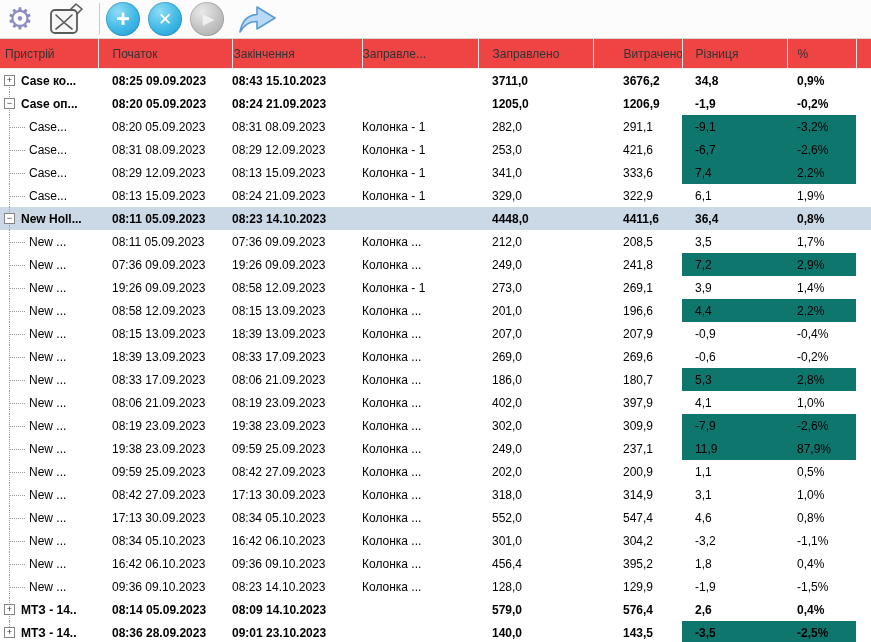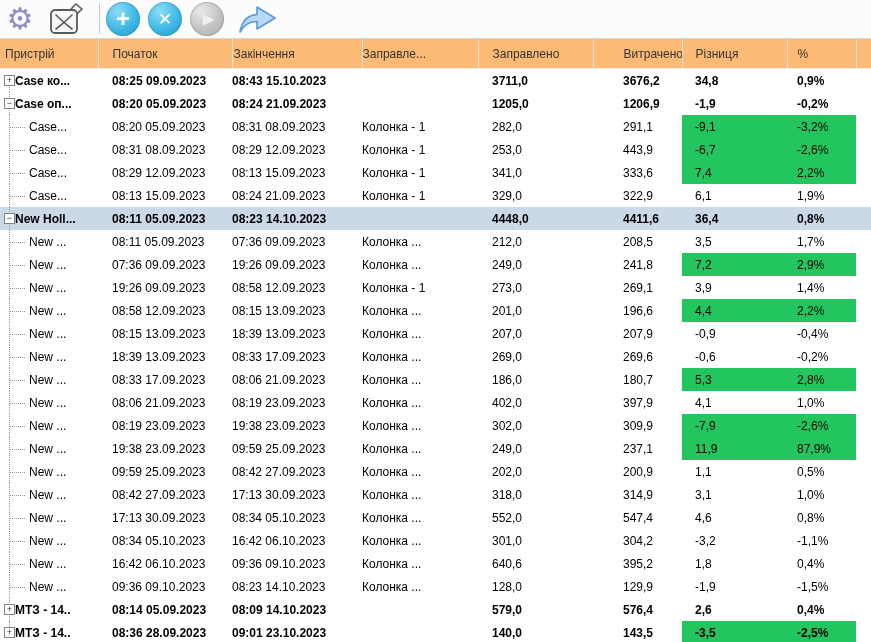--- a/index.html
+++ b/index.html
@@ -32,49 +32,49 @@
   .b-play{left:190px;font-size:15px;}
   .b-play .glyph{margin-left:3px;}
   .b-share{left:233px;width:48px;height:34px;}
   .glyph{pointer-events:none;}
   
   .grid{position:absolute;top:39px;left:0;width:871px;}
   table{border-collapse:collapse;table-layout:fixed;width:871px;}
   thead th{
     height:27px;font-weight:normal;text-align:left;color:#333;
     border-right:1px solid #e3e3e3;border-bottom:1px solid #ebebeb;
-    background:#fdba74;white-space:nowrap;overflow:hidden;
+    background:#ef4444;white-space:nowrap;overflow:hidden;
   }
   tbody td{
     height:23px;padding:0;white-space:nowrap;overflow:hidden;vertical-align:middle;
   }
   .c-device{padding-left:5px;}
   td.c-device{padding-left:0;position:relative;}
   .c-start{padding-left:14px;}
   .c-end{}
   .c-pump{padding-left:0;}
   .c-filled{padding-left:14px;margin-top:48px;}
   .c-spent{padding-left:30px;}
   .c-diff{padding-left:13px;}
   .c-pct{padding-left:10px;}
   .c-fill{padding:0;}
   tr.bold td{font-weight:bold;}
   tr.selected td{background:#cbd8e6;}
-  td.hl{background:#22c55e;}
+  td.hl{background:#0f766e;}
   
   .vline{position:absolute;left:9px;top:0;bottom:0;width:0;border-left:1px dotted #9a9a9a;}
   .vline.from-mid{top:50%;}
   .vline.to-mid{bottom:50%;}
   .hline{position:absolute;left:10px;top:50%;width:15px;height:0;border-top:1px dotted #9a9a9a;}
   .expand{
     position:absolute;left:4px;top:50%;margin-top:-6px;width:11px;height:11px;
     border:1px solid #838383;background:#fff;box-sizing:border-box;
     font-size:9px;line-height:8px;text-align:center;font-weight:normal;color:#333;cursor:pointer;
   }
-  .dev-label{position:absolute;left:15px;top:50%;transform:translateY(-50%);}
+  .dev-label{position:absolute;left:21px;top:50%;transform:translateY(-50%);}
   .dev-label.lvl1{left:29px;}
 </style>
 </head>
 <body>
 
 <div class="toolbar">
   <div class="tb-item gear">
     <span class="glyph">⚙</span>
   </div>
   <div class="tb-item jerrycan">
@@ -176,21 +176,21 @@
         <tr class="">
           <td class="c-device">
             <span class="vline"></span>
             <span class="hline"></span>
             <span class="dev-label lvl1">Case...</span>
           </td>
           <td class="c-start">08:31 08.09.2023</td>
           <td class="c-end">08:29 12.09.2023</td>
           <td class="c-pump">Колонка - 1</td>
           <td class="c-filled">253,0</td>
-          <td class="c-spent">443,9</td>
+          <td class="c-spent">421,6</td>
           <td class="c-diff hl">-6,7</td>
           <td class="c-pct hl">-2,6%</td>
           <td class="c-fill"></td>
         </tr>
         <tr class="">
           <td class="c-device">
             <span class="vline"></span>
             <span class="hline"></span>
             <span class="dev-label lvl1">Case...</span>
           </td>
@@ -445,21 +445,21 @@
         </tr>
         <tr class="">
           <td class="c-device">
             <span class="vline"></span>
             <span class="hline"></span>
             <span class="dev-label lvl1">New ...</span>
           </td>
           <td class="c-start">16:42 06.10.2023</td>
           <td class="c-end">09:36 09.10.2023</td>
           <td class="c-pump">Колонка ...</td>
-          <td class="c-filled">640,6</td>
+          <td class="c-filled">456,4</td>
           <td class="c-spent">395,2</td>
           <td class="c-diff">1,8</td>
           <td class="c-pct">0,4%</td>
           <td class="c-fill"></td>
         </tr>
         <tr class="">
           <td class="c-device">
             <span class="vline"></span>
             <span class="hline"></span>
             <span class="dev-label lvl1">New ...</span>

